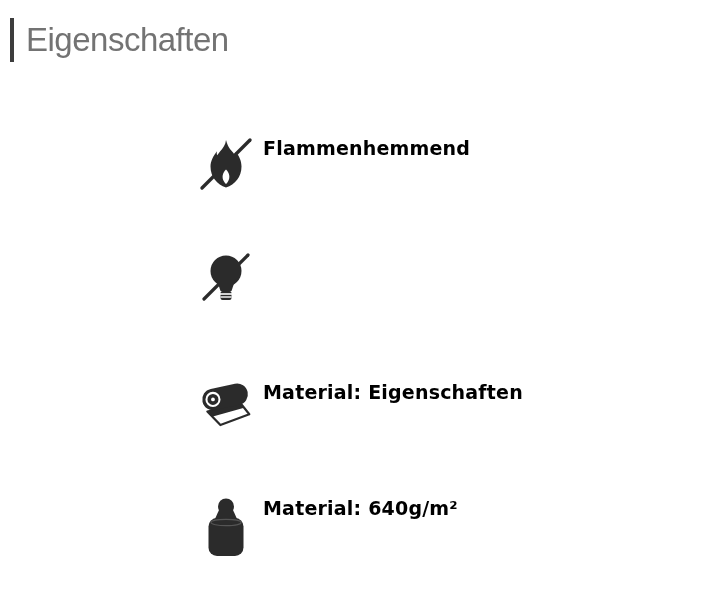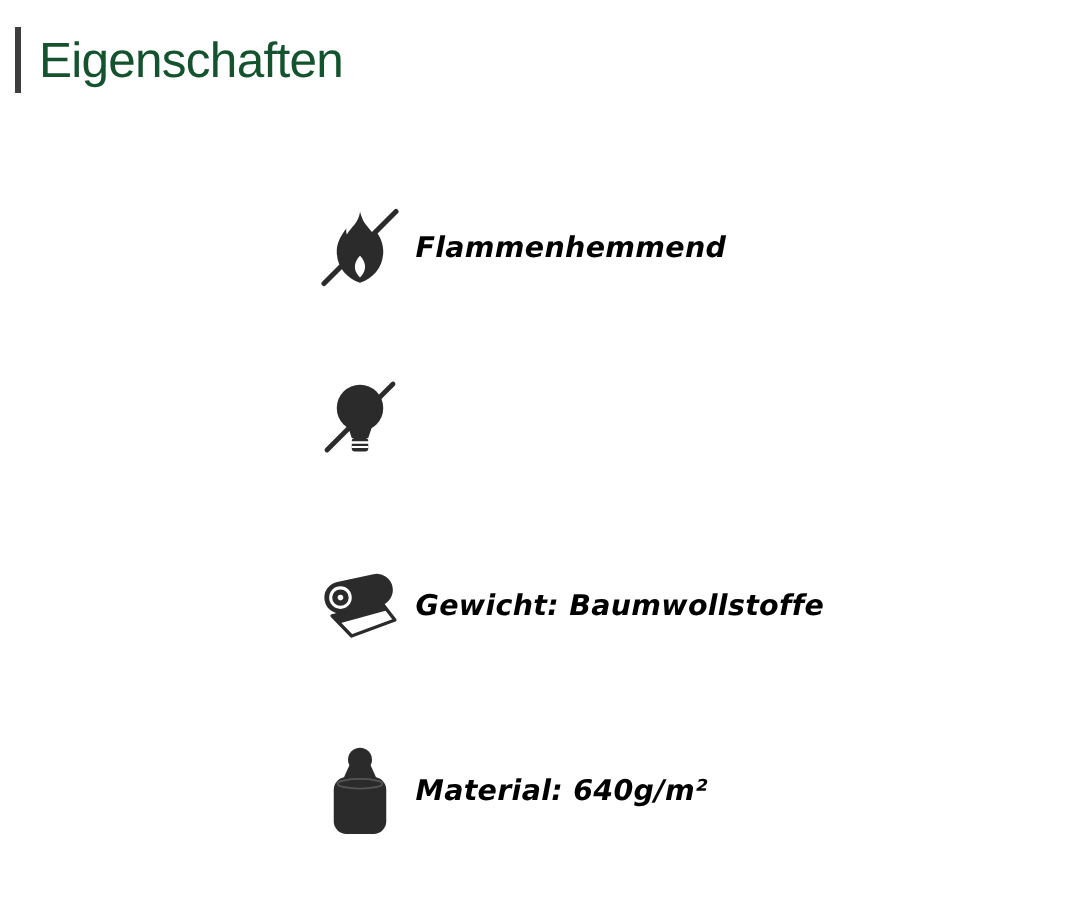--- a/index.html
+++ b/index.html
@@ -26,30 +26,29 @@
     background: #3d3d3d;
     margin-right: 12px;
   }
   .page-title {
     margin: 0;
     font-family: "Liberation Sans", sans-serif;
     font-weight: 400;
     font-size: 33px;
     line-height: 44px;
     letter-spacing: -0.5px;
-    color: #14532d;
+    color: #737373;
   }
 
   
   .feature {
     position: absolute;
-    left: 213px;
+    left: 199px;
     display: flex;
-    align-items: center;
-    font-style: italic;
+    align-items: flex-start;
   }
   .icon-box {
     width: 54px;
     display: flex;
     justify-content: center;
     align-items: center;
     margin-right: 10px;
     flex: 0 0 54px;
   }
   .feature-text {
@@ -109,21 +108,21 @@
     <div class="icon-box">
       <svg width="58" height="48" viewBox="0 0 58 48" aria-hidden="true">
         <path d="M9 31 L45 22.5 L54 34 L23 45.5 Z" fill="#ffffff" stroke="#2b2b2b" stroke-width="2.4" stroke-linejoin="round"></path>
         <path d="M9 31 L45 22.5 L48.5 27 L14 36.5 Z" fill="#2b2b2b"></path>
         <line x1="15" y1="18" x2="41" y2="12.5" stroke="#2b2b2b" stroke-width="23" stroke-linecap="round"></line>
         <circle cx="15" cy="18" r="7" fill="none" stroke="#ffffff" stroke-width="2.2"></circle>
         <circle cx="15" cy="18" r="2" fill="#ffffff"></circle>
       </svg>
     </div>
     <div class="feature-text">
-      <span>Gewicht: Baumwollstoffe</span>
+      <span>Material: Eigenschaften</span>
     </div>
   </div>
 
   <div class="feature feature-4">
     <div class="icon-box">
       <svg width="46" height="60" viewBox="0 0 46 60" aria-hidden="true">
         <circle cx="23" cy="9.5" r="8" fill="#2b2b2b"></circle>
         <path d="M16 13 L30 13 L34.5 23 L11.5 23 Z" fill="#2b2b2b"></path>
         <rect x="5.5" y="21" width="35" height="38" rx="8.5" fill="#2b2b2b"></rect>
         <ellipse cx="23" cy="25.5" rx="15" ry="3.2" fill="none" stroke="#555555" stroke-width="1.2"></ellipse>

